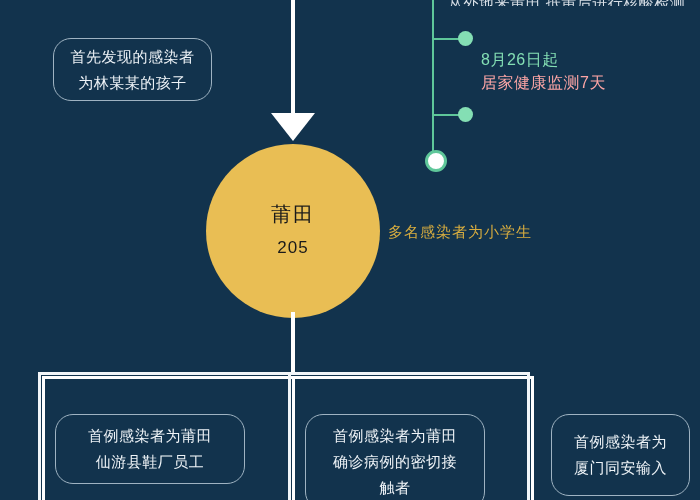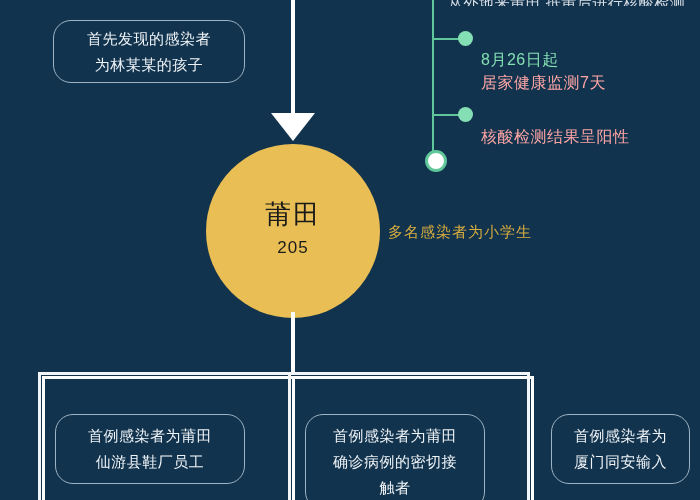--- a/index.html
+++ b/index.html
@@ -61,21 +61,21 @@
     position: absolute;
     border-radius: 50%;
     background: #e9be54;
     display: flex;
     flex-direction: column;
     align-items: center;
     justify-content: center;
     color: #1a1a1a;
   }
   #hub .hub-name {
-    font-size: 26px;
+    font-size: 20px;
     line-height: 34px;
     letter-spacing: 2px;
   }
   #hub .hub-count {
     font-size: 17px;
     line-height: 34px;
     letter-spacing: 1px;
   }
 
   
@@ -138,21 +138,21 @@
     letter-spacing: 0.5px;
     white-space: nowrap;
     overflow: hidden;
   }
 </style>
 </head>
 <body>
 
 <div id="stage">
 
-  <div class="callout" style="left:53px; top:20px; width:192px; height:63px;">首先发现的感染者
+  <div class="callout" style="left:53px; top:38px; width:159px; height:63px;">首先发现的感染者
 为林某某的孩子</div>
 
   <div class="wline" style="left:291px; top:-10px; width:4px; height:125px;"></div>
   <div class="arrow-down" style="left:271px; top:113px;"></div>
 
   <div id="hub" style="left:206px; top:144px; width:174px; height:174px;">
     <div class="hub-name">莆田</div>
     <div class="hub-count">205</div>
   </div>
 
@@ -165,21 +165,20 @@
   <div class="tl-stub" style="left:432px; top:38px; width:28px;"></div>
   <div class="tl-dot" style="left:458px; top:31px;"></div>
   <div class="tl-entry" style="left:481px; top:26px;">
     <div class="tl-date">8月26日起</div>
     <div class="tl-desc">居家健康监测7天</div>
   </div>
 
   <div class="tl-stub" style="left:432px; top:114px; width:28px;"></div>
   <div class="tl-dot" style="left:458px; top:107px;"></div>
   <div class="tl-entry" style="left:481px; top:102px;">
-    <div class="tl-desc">核酸检测结果呈阳性</div>
   </div>
 
   <div class="tl-enddot" style="left:425px; top:150px;"></div>
 
   <div class="wline" style="left:291px; top:312px; width:4px; height:62px;"></div>
 
   <div class="wline soft" style="left:38px; top:372px; width:492px; height:3px;"></div>
   <div class="wline" style="left:42px; top:376px; width:490px; height:3px;"></div>
 
   <div class="wline soft" style="left:38px; top:372px; width:3px; height:128px;"></div>
@@ -191,16 +190,16 @@
   <div class="wline soft" style="left:527px; top:372px; width:3px; height:128px;"></div>
   <div class="wline" style="left:531px; top:376px; width:3px; height:124px;"></div>
 
   <div class="callout" style="left:55px; top:414px; width:190px; height:70px;">首例感染者为莆田
 仙游县鞋厂员工</div>
 
   <div class="callout" style="left:305px; top:414px; width:180px; height:96px;">首例感染者为莆田
 确诊病例的密切接
 触者</div>
 
-  <div class="callout" style="left:551px; top:414px; width:139px; height:70px;">首例感染者为
+  <div class="callout" style="left:551px; top:414px; width:139px; height:82px;">首例感染者为
 厦门同安输入</div>
 
 </div>
 
 </body></html>

